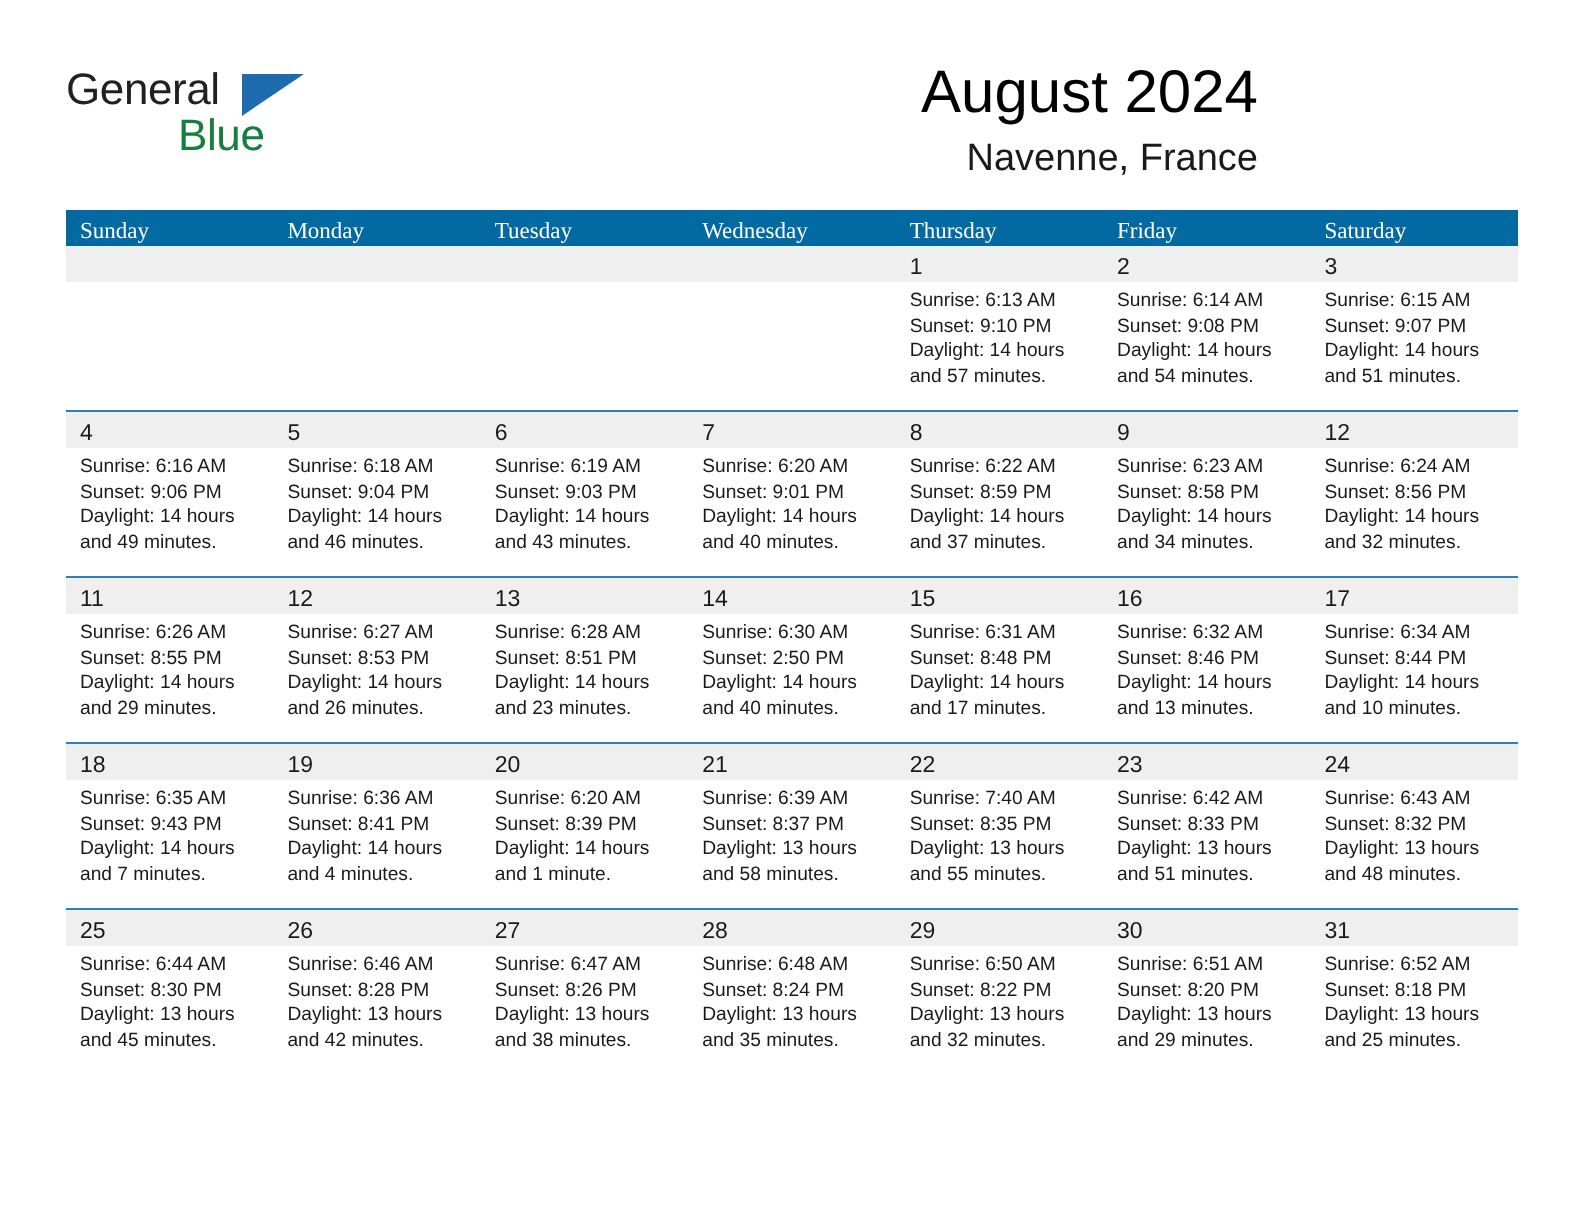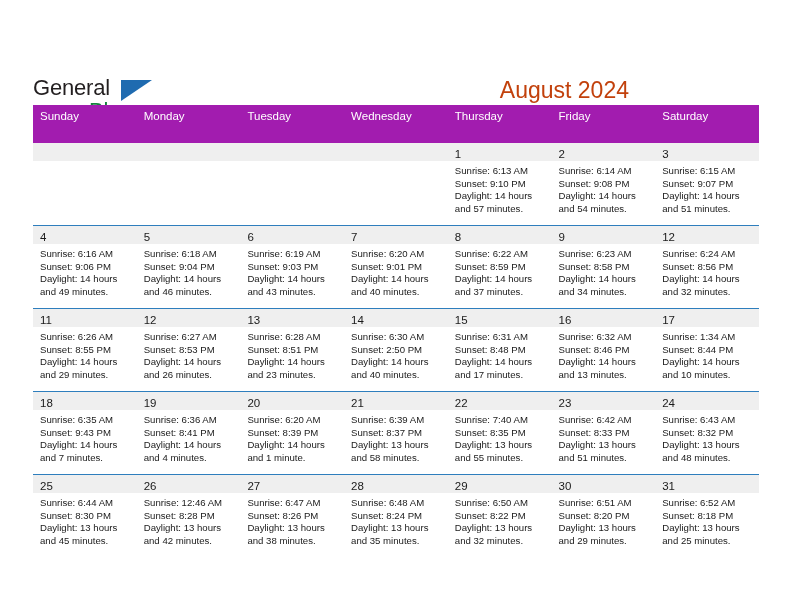--- a/index.html
+++ b/index.html
@@ -21,21 +21,20 @@
     box-sizing: border-box;
   }
 
   
   .header {
     position: absolute;
     left: 0;
     top: 0;
     width: 664px;
     height: 105px;
-    margin-top: 43px;
   }
   .brand {
     position: absolute;
     left: 33px;
     top: 33px;
     width: 220px;
     height: 55px;
   }
   .brand-line1 {
     position: absolute;
@@ -64,22 +63,22 @@
     color: #15803d;
     line-height: 24px;
   }
   .title-block {
     position: absolute;
     right: 35px;
     top: 30px;
     text-align: right;
   }
   .cal-title {
-    font-size: 23px;
-    color: #c2410c;
+    font-size: 30px;
+    color: #000000;
     line-height: 34px;
     white-space: nowrap;
   }
   .cal-subtitle {
     font-size: 19px;
     color: #1a1a1a;
     line-height: 20px;
     margin-top: 6px;
     white-space: nowrap;
   }
@@ -87,28 +86,29 @@
   
   .calendar {
     position: absolute;
     left: 33px;
     top: 105px;
     width: 726px;
     border-collapse: collapse;
     table-layout: fixed;
   }
   .calendar th {
-    background: #a21caf;
+    background: #0369a1;
     color: #ffffff;
     font-size: 11.5px;
     font-weight: normal;
     text-align: left;
-    padding: 5px 0 21px 7px;
+    padding: 5px 0 1px 7px;
     height: 11px;
     border: none;
+    font-family: Liberation Serif, serif;
   }
   .calendar td {
     width: 103.71px;
     height: 82px;
     vertical-align: top;
     padding: 0;
     border: none;
     border-top: 1px solid #2e7ebd;
     background: #ffffff;
   }
@@ -334,21 +334,21 @@
             <div class="cell-body">
               <div class="cell-line">Sunrise: 6:32 AM</div>
               <div class="cell-line">Sunset: 8:46 PM</div>
               <div class="cell-daylight">Daylight: 14 hours</div>
               <div class="cell-daylight">and 13 minutes.</div>
             </div>
           </td>
           <td>
             <div class="daynum-band"><span class="daynum">17</span></div>
             <div class="cell-body">
-              <div class="cell-line">Sunrise: 1:34 AM</div>
+              <div class="cell-line">Sunrise: 6:34 AM</div>
               <div class="cell-line">Sunset: 8:44 PM</div>
               <div class="cell-daylight">Daylight: 14 hours</div>
               <div class="cell-daylight">and 10 minutes.</div>
             </div>
           </td>
         </tr>
         <tr class="week-row">
           <td>
             <div class="daynum-band"><span class="daynum">18</span></div>
             <div class="cell-body">
@@ -419,21 +419,21 @@
             <div class="cell-body">
               <div class="cell-line">Sunrise: 6:44 AM</div>
               <div class="cell-line">Sunset: 8:30 PM</div>
               <div class="cell-daylight">Daylight: 13 hours</div>
               <div class="cell-daylight">and 45 minutes.</div>
             </div>
           </td>
           <td>
             <div class="daynum-band"><span class="daynum">26</span></div>
             <div class="cell-body">
-              <div class="cell-line">Sunrise: 12:46 AM</div>
+              <div class="cell-line">Sunrise: 6:46 AM</div>
               <div class="cell-line">Sunset: 8:28 PM</div>
               <div class="cell-daylight">Daylight: 13 hours</div>
               <div class="cell-daylight">and 42 minutes.</div>
             </div>
           </td>
           <td>
             <div class="daynum-band"><span class="daynum">27</span></div>
             <div class="cell-body">
               <div class="cell-line">Sunrise: 6:47 AM</div>
               <div class="cell-line">Sunset: 8:26 PM</div>

